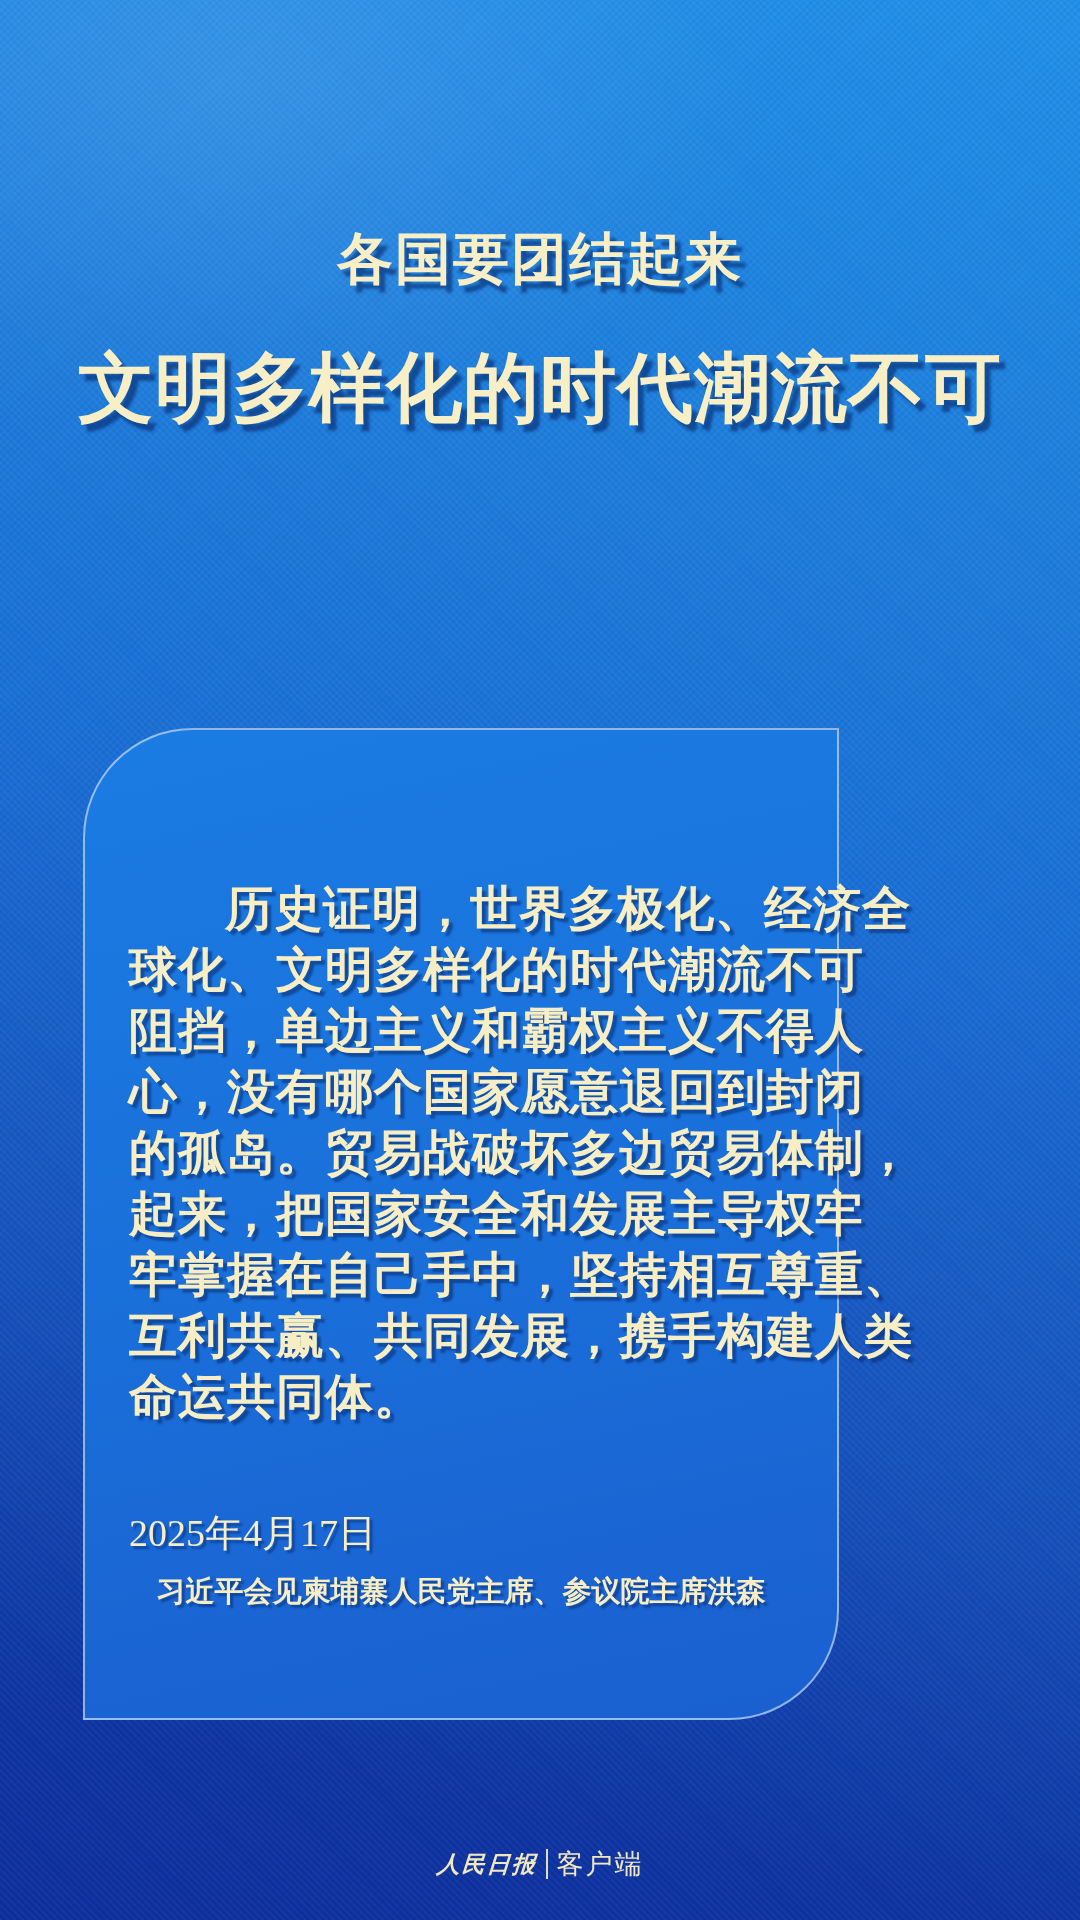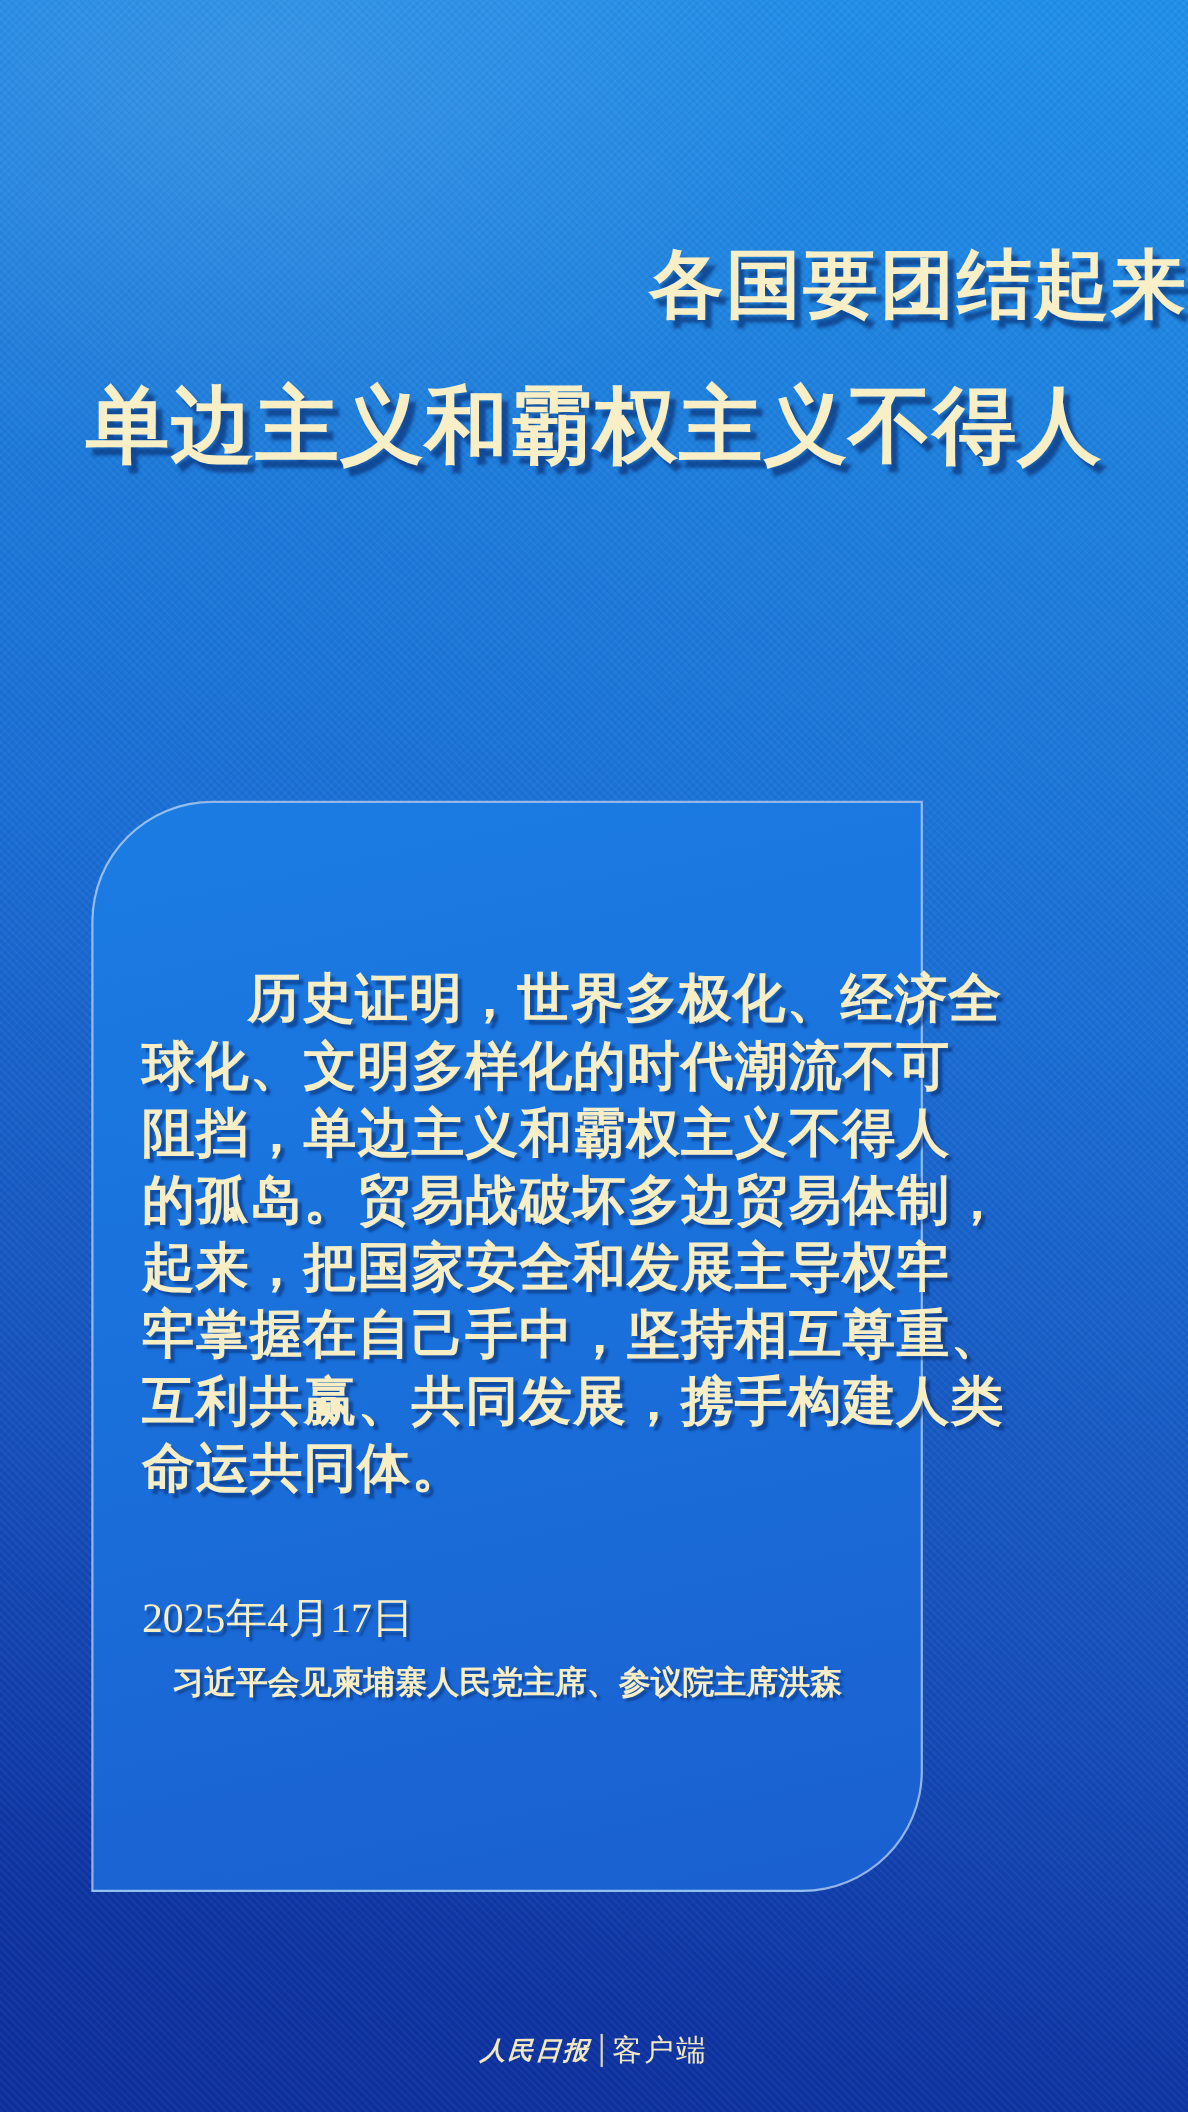--- a/index.html
+++ b/index.html
@@ -42,21 +42,21 @@
     position: absolute;
     top: 192px;
     left: 0;
     width: 100%;
     text-align: center;
     color: #f9efc6;
     font-weight: bold;
     z-index: 2;
     text-shadow: 6px 7px 3px rgba(8,42,108,0.62);
   }
-  .title-line-1 { font-size: 68px; line-height: 134px; letter-spacing: 2px; text-align: right; }
+  .title-line-1 { font-size: 56px; line-height: 134px; letter-spacing: 2px; }
   .title-line-2 { font-size: 76px; line-height: 124px; letter-spacing: 1px; }
   .title-line-3 { font-size: 80px; line-height: 122px; letter-spacing: 1px; }
 
   .quote-card {
     position: absolute;
     left: 83px;
     top: 728px;
     width: 756px;
     height: 992px;
     box-sizing: border-box;
@@ -130,28 +130,29 @@
     font-family: "Liberation Sans", "DejaVu Sans", sans-serif;
   }
 </style>
 </head>
 <body>
 
 <div class="poster">
 
   <div class="title">
     <div class="title-line-1">各国要团结起来</div>
-    <div class="title-line-2">单边主义和霸权主义不得人</div>
+    <div class="title-line-2">文明多样化的时代潮流不可</div>
   </div>
 
   <div class="quote-card">
     <div class="quote-text">
       <div class="quote-line indent">历史证明，世界多极化、经济全</div>
       <div class="quote-line">球化、文明多样化的时代潮流不可</div>
       <div class="quote-line">阻挡，单边主义和霸权主义不得人</div>
+      <div class="quote-line">心，没有哪个国家愿意退回到封闭</div>
       <div class="quote-line">的孤岛。贸易战破坏多边贸易体制，</div>
       <div class="quote-line">起来，把国家安全和发展主导权牢</div>
       <div class="quote-line">牢掌握在自己手中，坚持相互尊重、</div>
       <div class="quote-line">互利共赢、共同发展，携手构建人类</div>
       <div class="quote-line">命运共同体。</div>
     </div>
     <div class="quote-date">2025年4月17日</div>
     <div class="quote-caption">习近平会见柬埔寨人民党主席、参议院主席洪森</div>
   </div>
 

